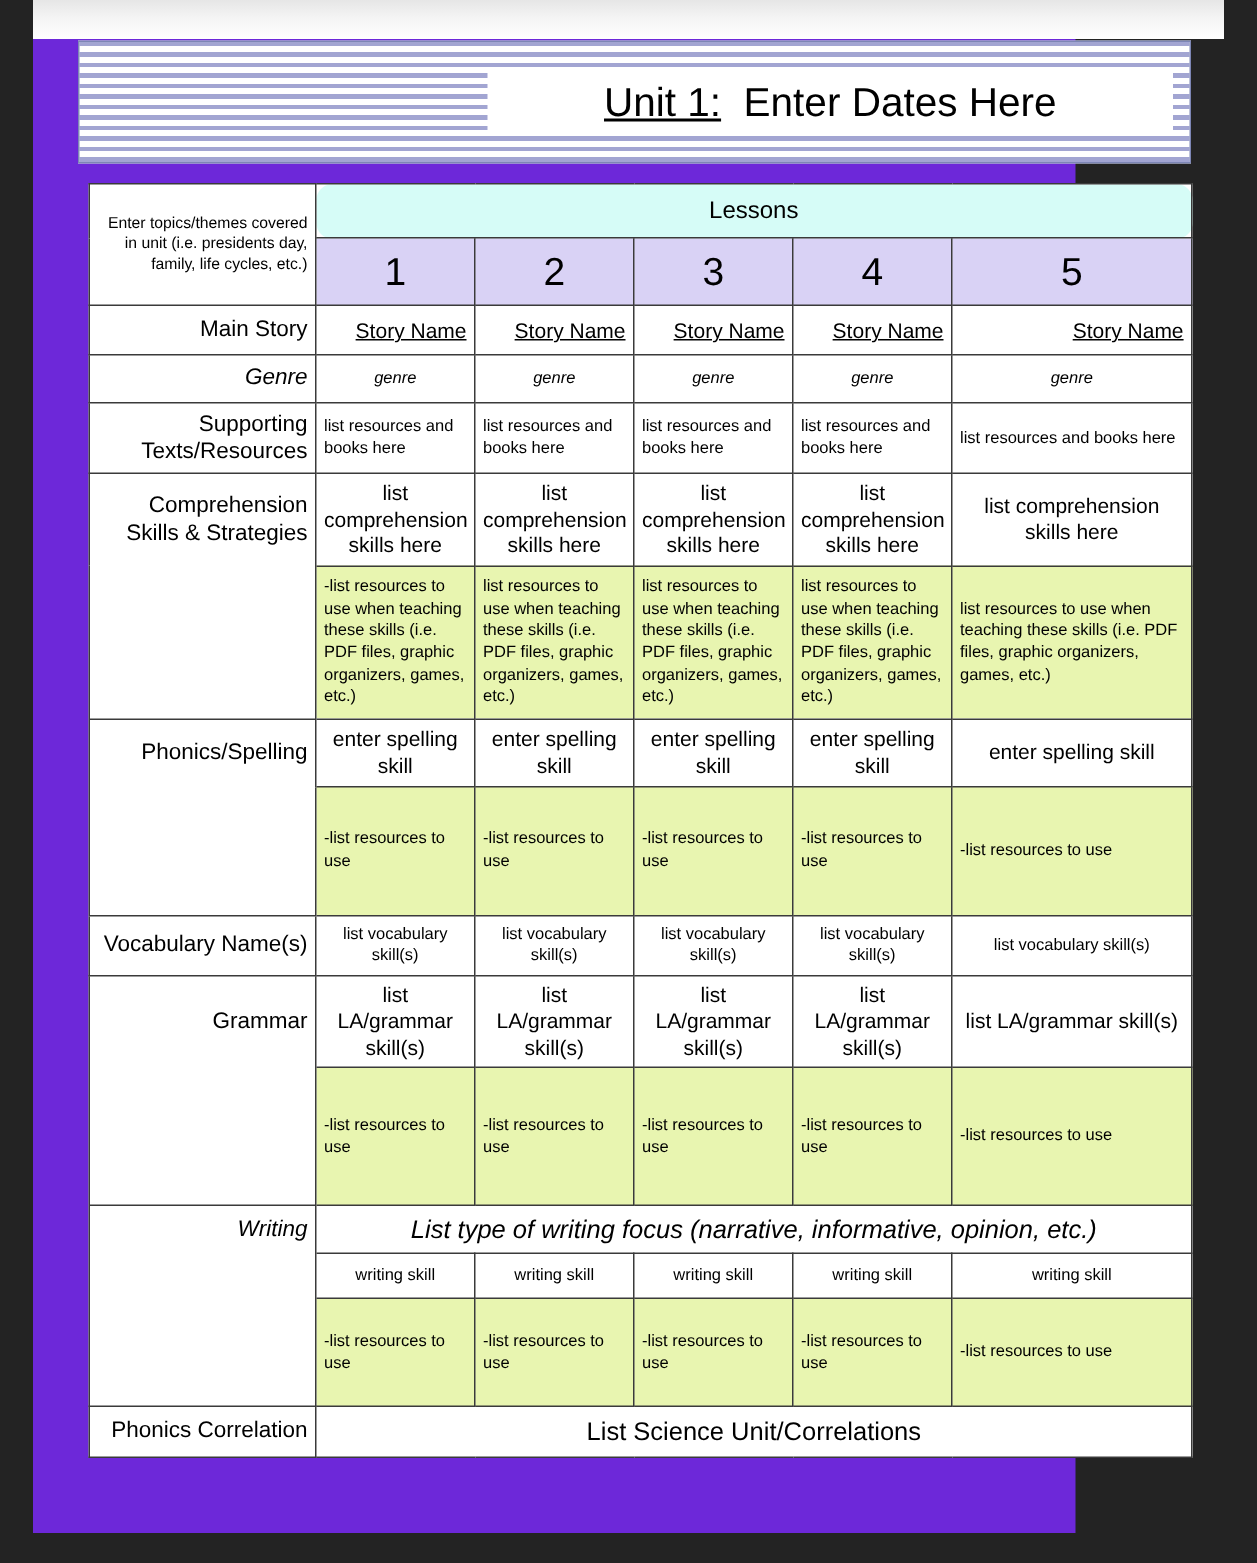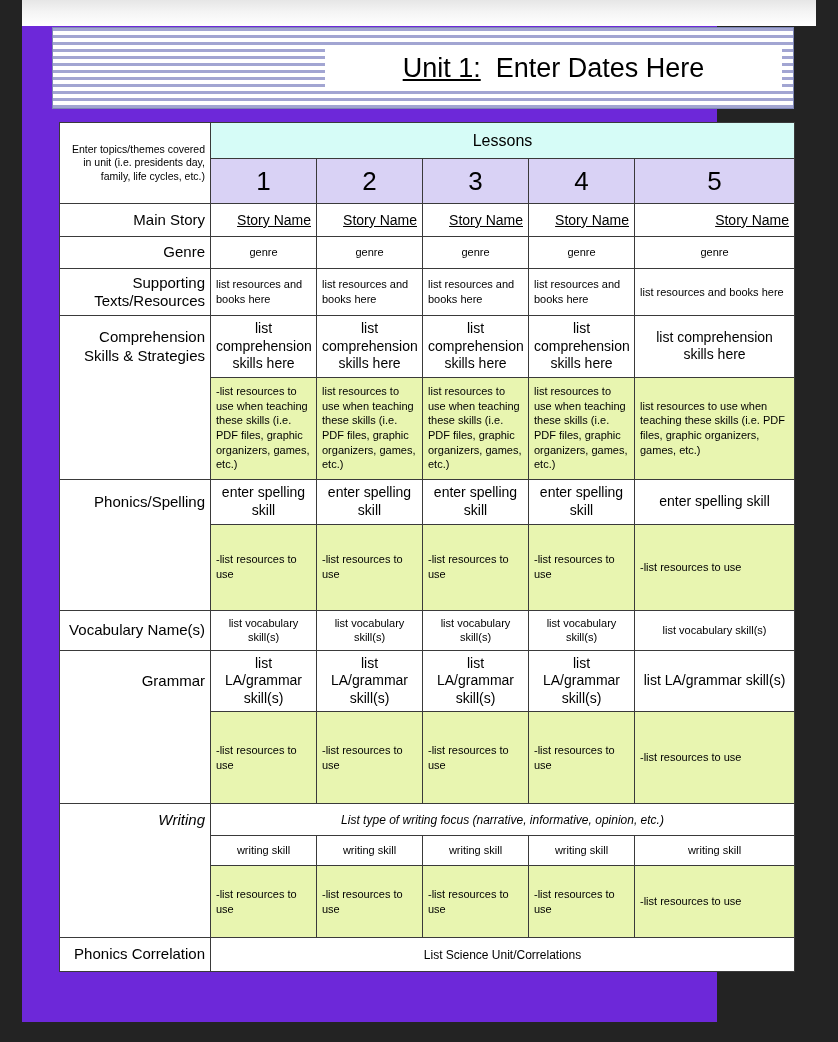--- a/index.html
+++ b/index.html
@@ -78,31 +78,31 @@
     vertical-align: middle;
     color: #000;
     background: #ffffff;
   }
   .c-lab  { width: 151px; }
   .c-l1, .c-l2, .c-l3, .c-l4 { width: 106px; }
   .c-l5   { width: 160px; }
 
   .lab          { text-align: right; font-size: 15px; line-height: 1.22; }
   .lab-small    { text-align: right; font-size: 10.5px; line-height: 1.28; padding: 6px 8px; }
-  .lessons-head { text-align: center; font-size: 16px; background: #d6fcf7 !important; height: 36px; }
+  .lessons-head { text-align: center; font-size: 16px; background: #d6fcf7 !important; height: 36px; border-radius: 10px; }
   .lesson-no    { text-align: center; font-size: 26px; background: #d9d2f5 !important; height: 45px; }
   .mid          { text-align: center; font-size: 14px; line-height: 1.25; }
   .mid-u        { text-align: right; font-size: 14px; text-decoration: underline; }
   .small-c      { text-align: center; font-size: 11px; line-height: 1.28; }
   .small-l      { text-align: left;   font-size: 11px; line-height: 1.32; vertical-align: top; padding-top: 5px; }
   .green        { background: #e8f5b0 !important; }
   .blank        { background: #ffffff !important; }
   .nb-top    { border-top: none !important; }
   .nb-bottom { border-bottom: none !important; }
-  .wide         { text-align: center; font-size: 12px; }
+  .wide         { text-align: center; font-size: 17px; }
 </style>
 </head>
 <body>
 
 <div id="screen">
   <div id="paper">
     <div id="top-shade"></div>
 
     <div id="banner"></div>
     <div id="title-plate">
@@ -134,21 +134,21 @@
 
         <tr style="height:33px;">
           <td class="lab">Main Story</td>
           <td class="mid-u">Story Name</td>
           <td class="mid-u">Story Name</td>
           <td class="mid-u">Story Name</td>
           <td class="mid-u">Story Name</td>
           <td class="mid-u">Story Name</td>
         </tr>
 
-        <tr style="height:32px;">
+        <tr style="height:32px;font-style:italic;">
           <td class="lab">Genre</td>
           <td class="small-c">genre</td>
           <td class="small-c">genre</td>
           <td class="small-c">genre</td>
           <td class="small-c">genre</td>
           <td class="small-c">genre</td>
         </tr>
 
         <tr style="height:47px;">
           <td class="lab">Supporting Texts/Resources</td>

